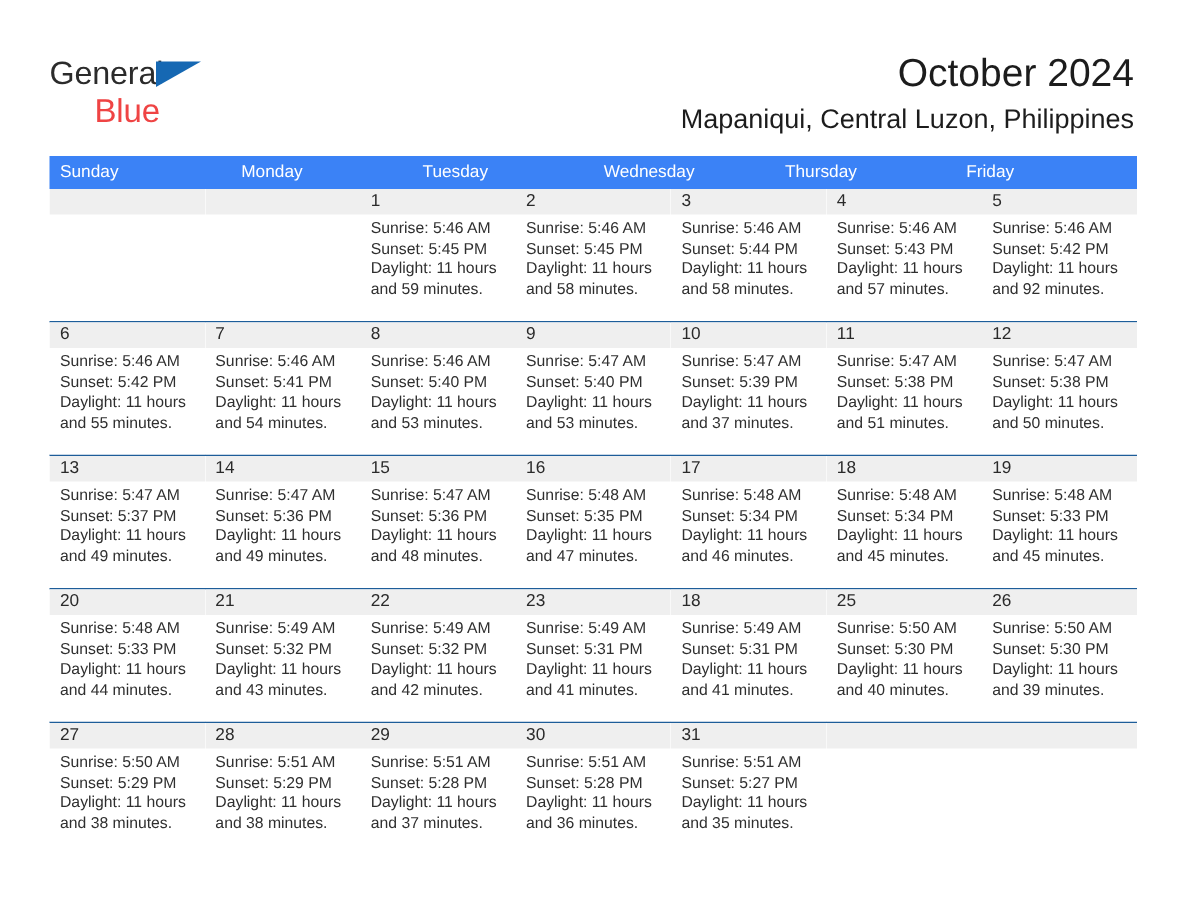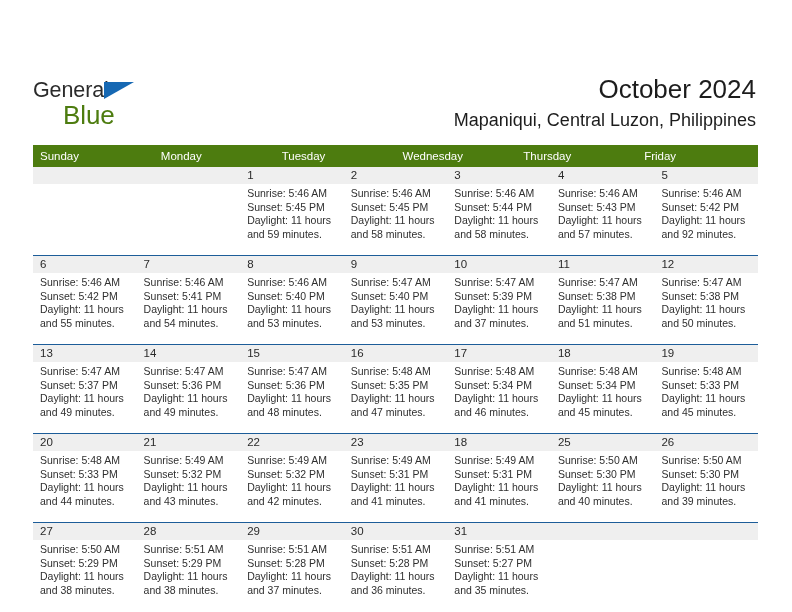--- a/index.html
+++ b/index.html
@@ -13,21 +13,20 @@
     font-family: "Liberation Sans", sans-serif;
     color: #222222;
     overflow: hidden;
   }
 
   .page {
     position: relative;
     width: 792px;
     height: 456px;
     box-sizing: border-box;
-    margin-top: 41px;
   }
 
   
   .top-bar {
     position: absolute;
     left: 0;
     top: 0;
     width: 792px;
     height: 98px;
   }
@@ -60,22 +59,22 @@
     border-bottom: 17px solid transparent;
   }
   .logo-row2 {
     position: relative;
     height: 26px;
     line-height: 24px;
     padding-left: 30px;
     box-sizing: border-box;
   }
   .logo-blue {
-    font-size: 26px;
-    color: #4d7c0f;
+    font-size: 22px;
+    color: #ef4444;
     letter-spacing: -0.1px;
   }
 
   .title-block {
     position: absolute;
     right: 36px;
     top: 32px;
     text-align: right;
   }
   .cal-title {
@@ -98,21 +97,21 @@
   .calendar {
     position: absolute;
     left: 33px;
     top: 104px;
     width: 725px;
   }
 
   .week-head {
     display: flex;
     width: 100%;
-    background: #4d7c0f;
+    background: #3b82f6;
     height: 22px;
   }
   .week-head .dow {
     flex: 1 1 0;
     color: #ffffff;
     font-size: 11.5px;
     line-height: 22px;
     padding-left: 7px;
     box-sizing: border-box;
     white-space: nowrap;

